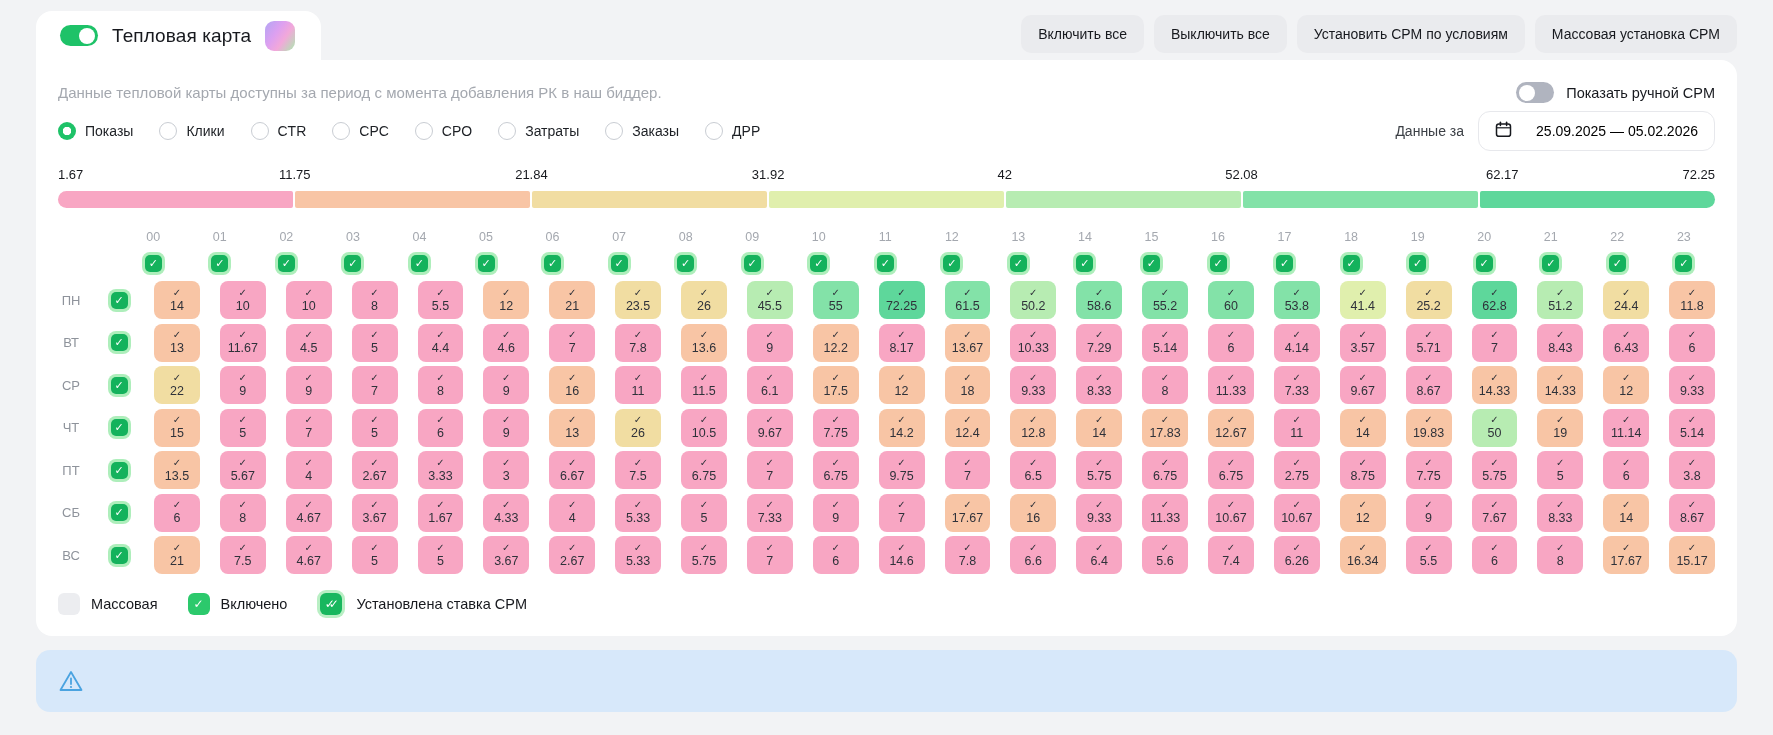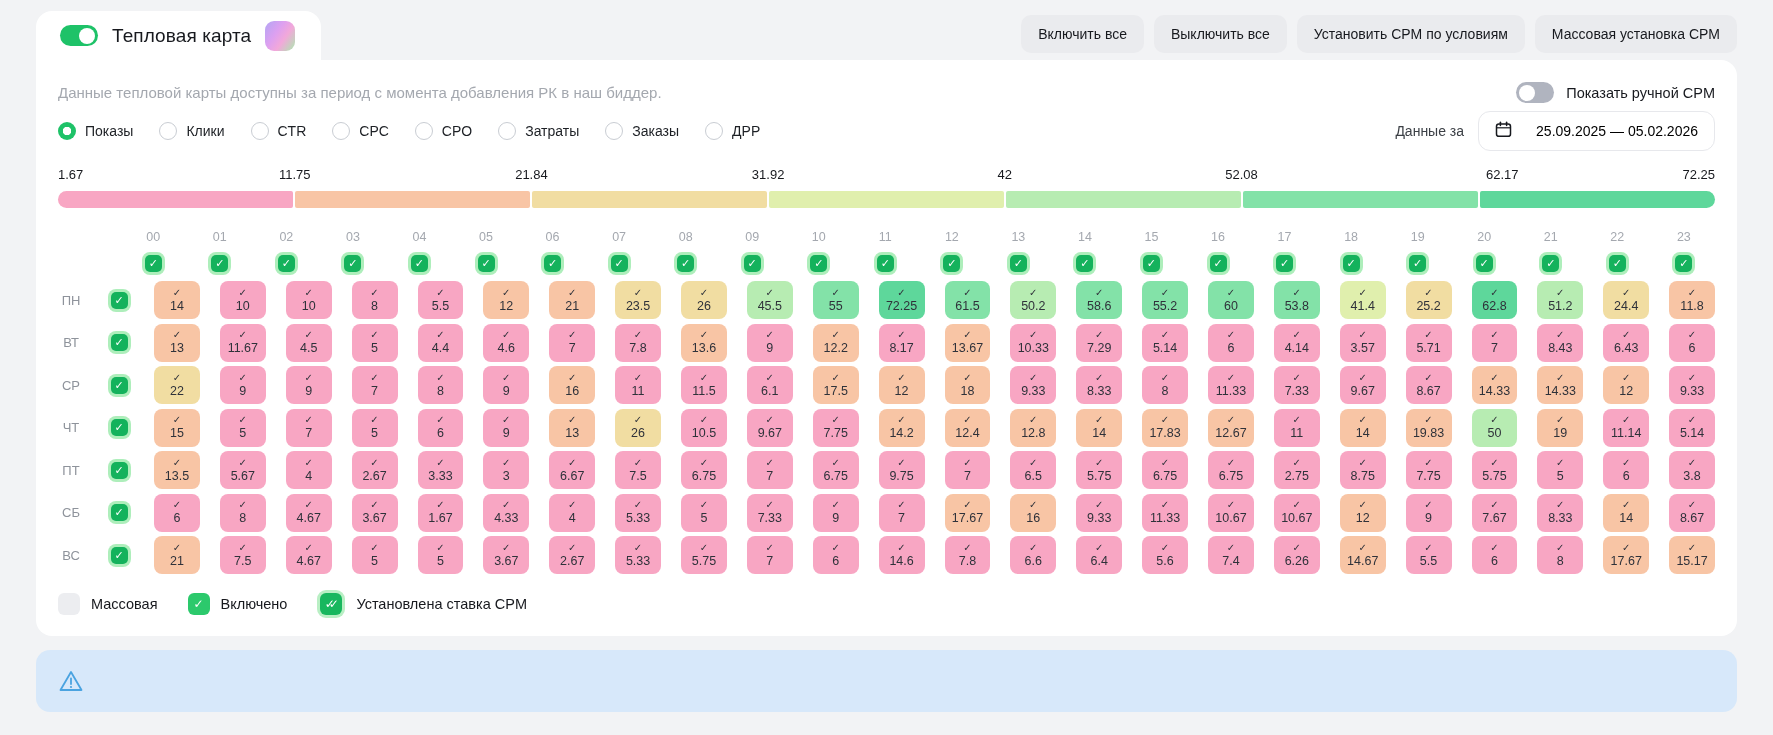--- a/index.html
+++ b/index.html
@@ -982,21 +982,21 @@
           <div class="cell" style="background: rgb(248, 166, 195);">
             <span class="tick">✓</span>
             <span class="val">7.4</span>
           </div>
           <div class="cell" style="background: rgb(248, 166, 195);">
             <span class="tick">✓</span>
             <span class="val">6.26</span>
           </div>
           <div class="cell" style="background: rgb(248, 197, 165);">
             <span class="tick">✓</span>
-            <span class="val">14.67</span>
+            <span class="val">16.34</span>
           </div>
           <div class="cell" style="background: rgb(248, 166, 195);">
             <span class="tick">✓</span>
             <span class="val">5.5</span>
           </div>
           <div class="cell" style="background: rgb(248, 166, 195);">
             <span class="tick">✓</span>
             <span class="val">6</span>
           </div>
           <div class="cell" style="background: rgb(248, 166, 195);">

